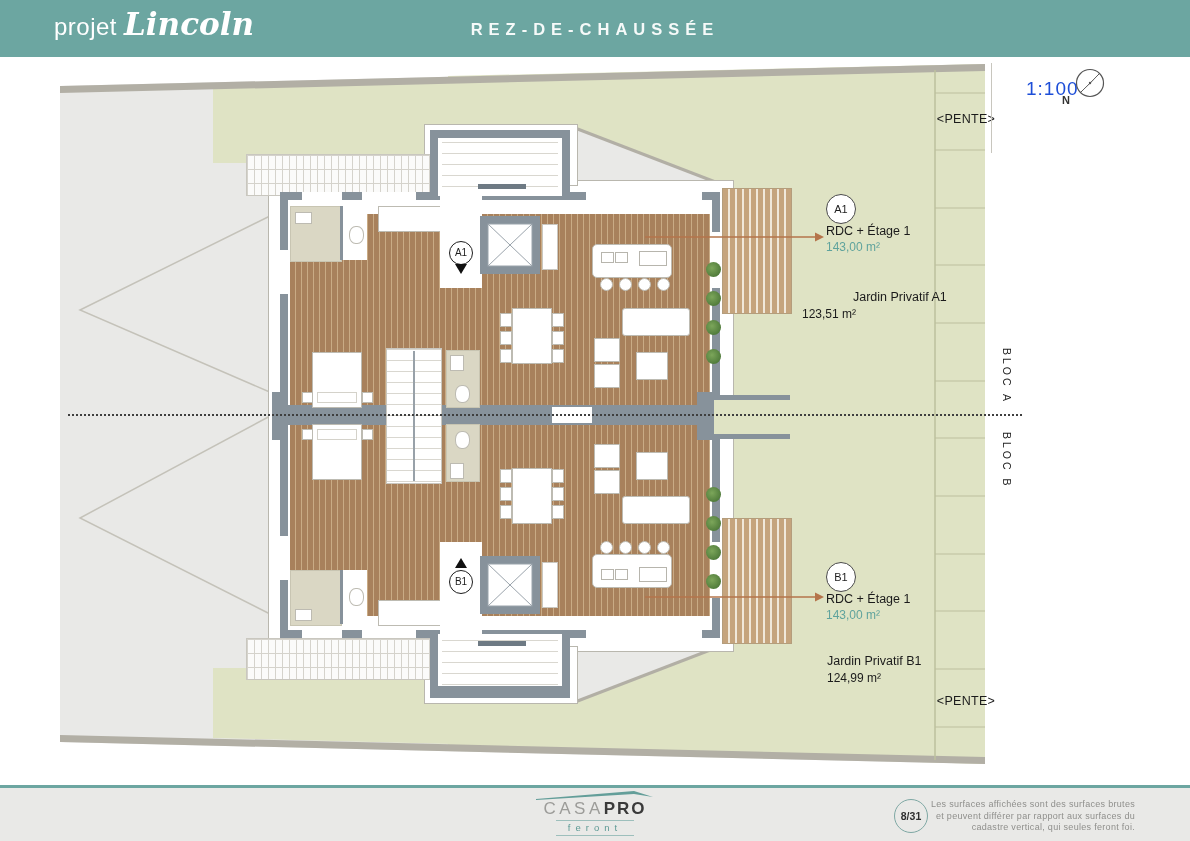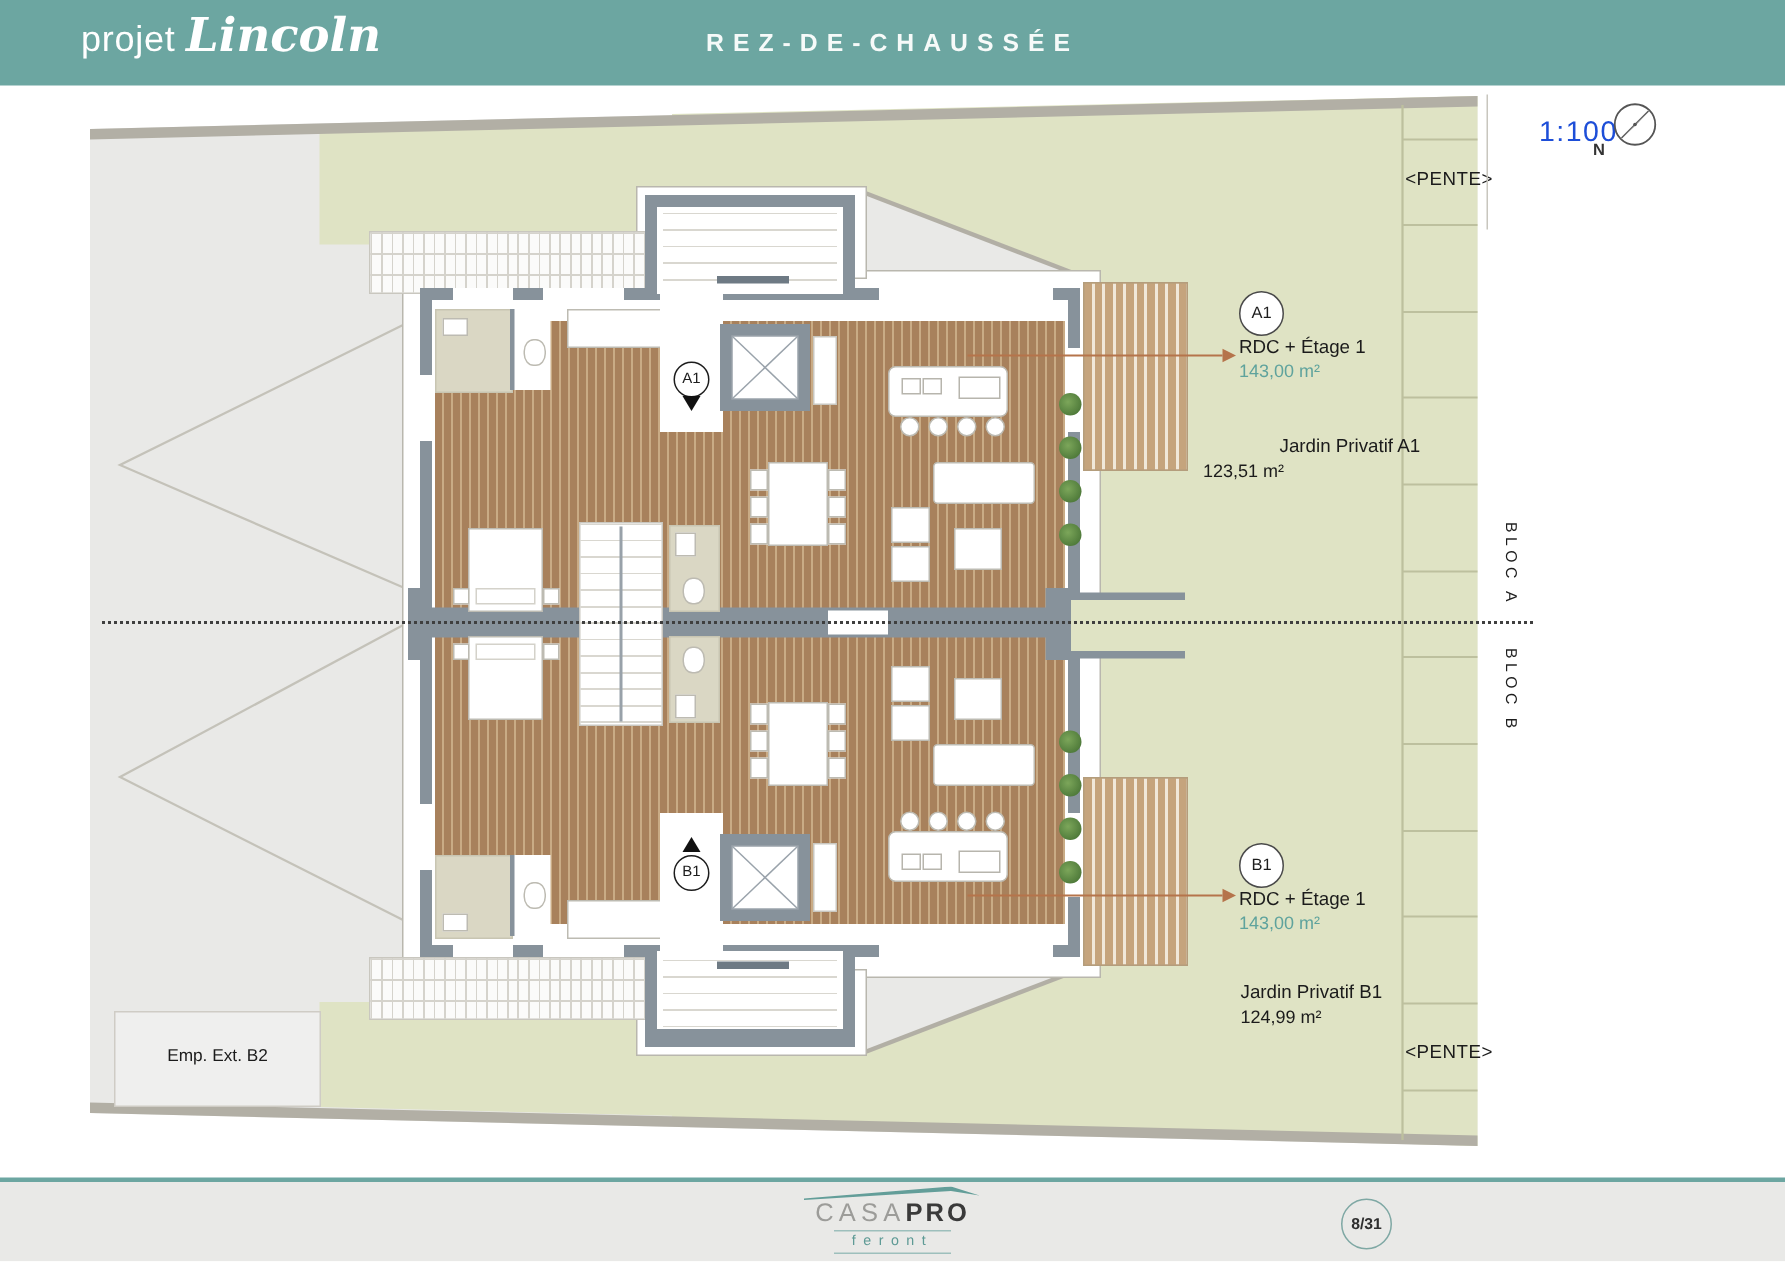--- a/index.html
+++ b/index.html
@@ -107,23 +107,20 @@
         <line x1="875" y1="551" x2="925" y2="551"></line>
       <line x1="875" y1="609" x2="925" y2="609"></line>
         <line x1="875" y1="667" x2="925" y2="667"></line>
     </g>
     <g stroke="#C4C2B9" stroke-width="1.5" fill="none">
       <polyline points="212,155 20,250 212,333"></polyline>
       <polyline points="212,355 20,458 212,555"></polyline>
     </g>
   </svg>
 
-  <div class="abs" style="left:76px;top:674px;width:136px;height:62px;background:#EFEFEE;border:1px solid #CFCCC5;">
-    <div class="abs" style="left:0;top:23px;width:136px;text-align:center;font-size:11.5px;color:#1b1b1b;">Emp. Ext. B2</div>
-  </div>
 
   <div class="abs roof" style="left:268px;top:180px;width:464px;height:470px;"></div>
   <div class="abs roof" style="left:424px;top:124px;width:152px;height:60px;"></div>
   <div class="abs roof" style="left:424px;top:646px;width:152px;height:56px;"></div>
   <div class="abs hatch" style="left:246px;top:154px;width:196px;height:40px;"></div>
   <div class="abs hatch" style="left:246px;top:638px;width:196px;height:40px;"></div>
 
   <div class="abs wall" style="left:280px;top:192px;width:440px;height:446px;"></div>
   <div class="abs wall" style="left:430px;top:130px;width:140px;height:66px;"></div>
   <div class="abs wall" style="left:430px;top:638px;width:140px;height:60px;"></div>
@@ -318,14 +315,19 @@
   <div class="abs brandbox">
     <svg width="118" height="9" style="display:block;margin:0 auto;">
       <polygon points="0,8 98,0 117,6 98,3 0,9" fill="#639E99"></polygon>
     </svg>
     <div class="brand-line">
       <span class="brand-casa">CASA</span><span class="brand-pro">PRO</span>
     </div>
     <span class="brand-concept">feront</span>
   </div>
   <div class="abs page-circ">8/31</div>
+  <div class="abs disc">
+    <div>Les surfaces affichées sont des surfaces brutes</div>
+    <div>et peuvent différer par rapport aux surfaces du</div>
+    <div>cadastre vertical, qui seules feront foi.</div>
+  </div>
 
 </div>
 
 </body></html>

